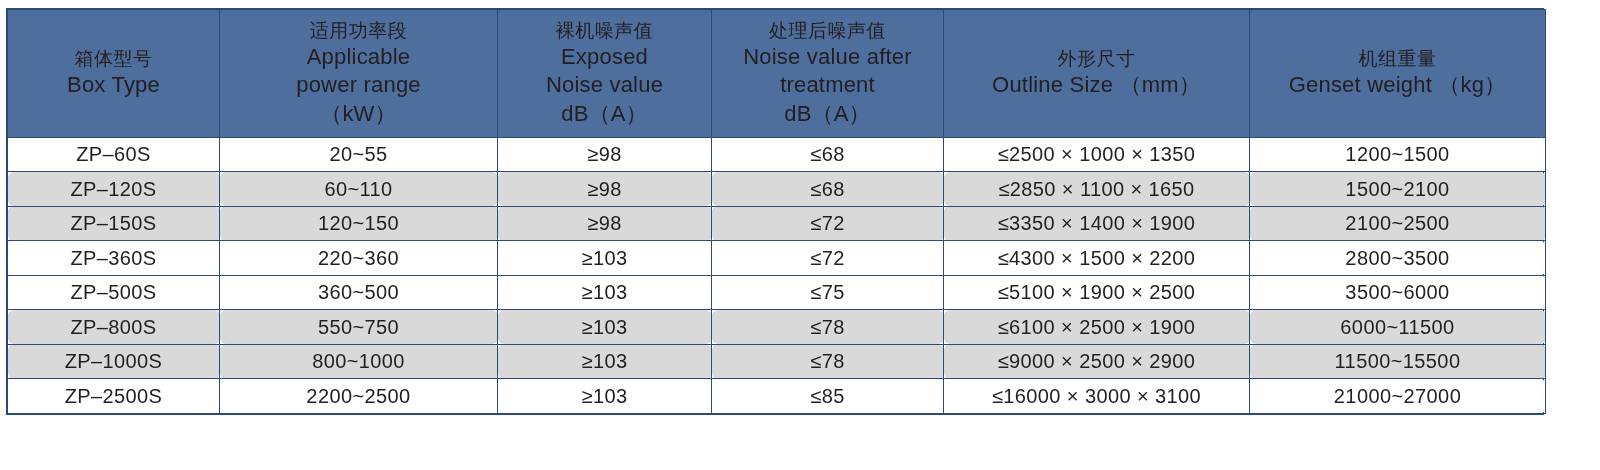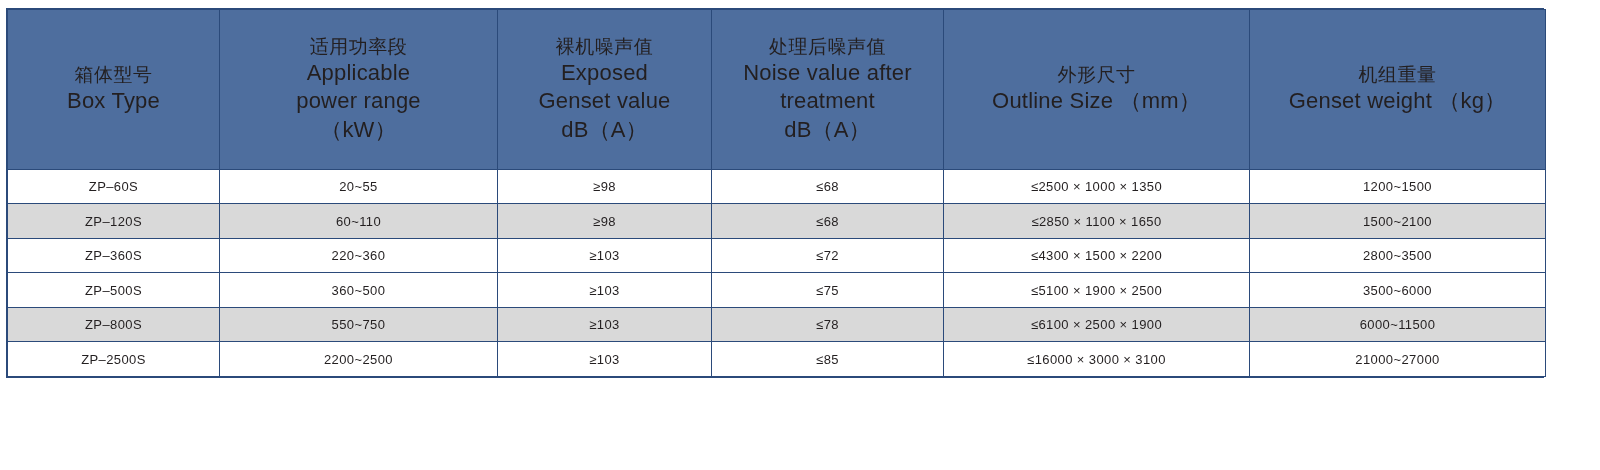--- a/index.html
+++ b/index.html
@@ -30,40 +30,41 @@
     text-align: center;
     vertical-align: middle;
     color: #231f20;
   }
   thead th {
     background: #4e6e9e;
     color: #ffffff;
     font-weight: normal;
     font-size: 19px;
     line-height: 1.28;
-    padding: 25px 4px;
+    padding: 9px 4px;
     height: 108px;
     box-sizing: border-box;
   }
   thead th .cn {
     display: block;
     font-size: 19px;
     letter-spacing: 0.5px;
   }
   thead th .en {
     display: block;
     font-size: 22px;
     letter-spacing: 0.2px;
   }
   tbody td {
-    font-size: 13px;
+    font-size: 20px;
     height: 33.5px;
     padding: 0 4px;
     background: #ffffff;
     letter-spacing: 0.4px;
+    border-radius: 6px;
   }
   tbody tr.alt td {
     background: #d9d9d9;
     margin-left: 41px;
   }
   
   col.c0 { width: 212px; }
   col.c1 { width: 278px; }
   col.c2 { width: 214px; }
   col.c3 { width: 232px; }
@@ -91,21 +92,21 @@
         </th>
         <th>
           <span class="cn">适用功率段</span>
           <span class="en">Applicable</span>
           <span class="en">power range</span>
           <span class="en">（kW）</span>
         </th>
         <th>
           <span class="cn">裸机噪声值</span>
           <span class="en">Exposed</span>
-          <span class="en">Genset value</span>
+          <span class="en">Noise value</span>
           <span class="en">dB（A）</span>
         </th>
         <th>
           <span class="cn">处理后噪声值</span>
           <span class="en">Noise value after</span>
           <span class="en">treatment</span>
           <span class="en">dB（A）</span>
         </th>
         <th>
           <span class="cn">外形尺寸</span>
@@ -127,20 +128,28 @@
         <td>1200~1500</td>
       </tr>
       <tr class="alt">
         <td>ZP–120S</td>
         <td>60~110</td>
         <td>≥98</td>
         <td>≤68</td>
         <td>≤2850 × 1100 × 1650</td>
         <td>1500~2100</td>
       </tr>
+      <tr class="alt">
+        <td>ZP–150S</td>
+        <td>120~150</td>
+        <td>≥98</td>
+        <td>≤72</td>
+        <td>≤3350 × 1400 × 1900</td>
+        <td>2100~2500</td>
+      </tr>
       <tr>
         <td>ZP–360S</td>
         <td>220~360</td>
         <td>≥103</td>
         <td>≤72</td>
         <td>≤4300 × 1500 × 2200</td>
         <td>2800~3500</td>
       </tr>
       <tr>
         <td>ZP–500S</td>
@@ -151,20 +160,28 @@
         <td>3500~6000</td>
       </tr>
       <tr class="alt">
         <td>ZP–800S</td>
         <td>550~750</td>
         <td>≥103</td>
         <td>≤78</td>
         <td>≤6100 × 2500 × 1900</td>
         <td>6000~11500</td>
       </tr>
+      <tr class="alt">
+        <td>ZP–1000S</td>
+        <td>800~1000</td>
+        <td>≥103</td>
+        <td>≤78</td>
+        <td>≤9000 × 2500 × 2900</td>
+        <td>11500~15500</td>
+      </tr>
       <tr>
         <td>ZP–2500S</td>
         <td>2200~2500</td>
         <td>≥103</td>
         <td>≤85</td>
         <td>≤16000 × 3000 × 3100</td>
         <td>21000~27000</td>
       </tr>
     </tbody>
   </table>

